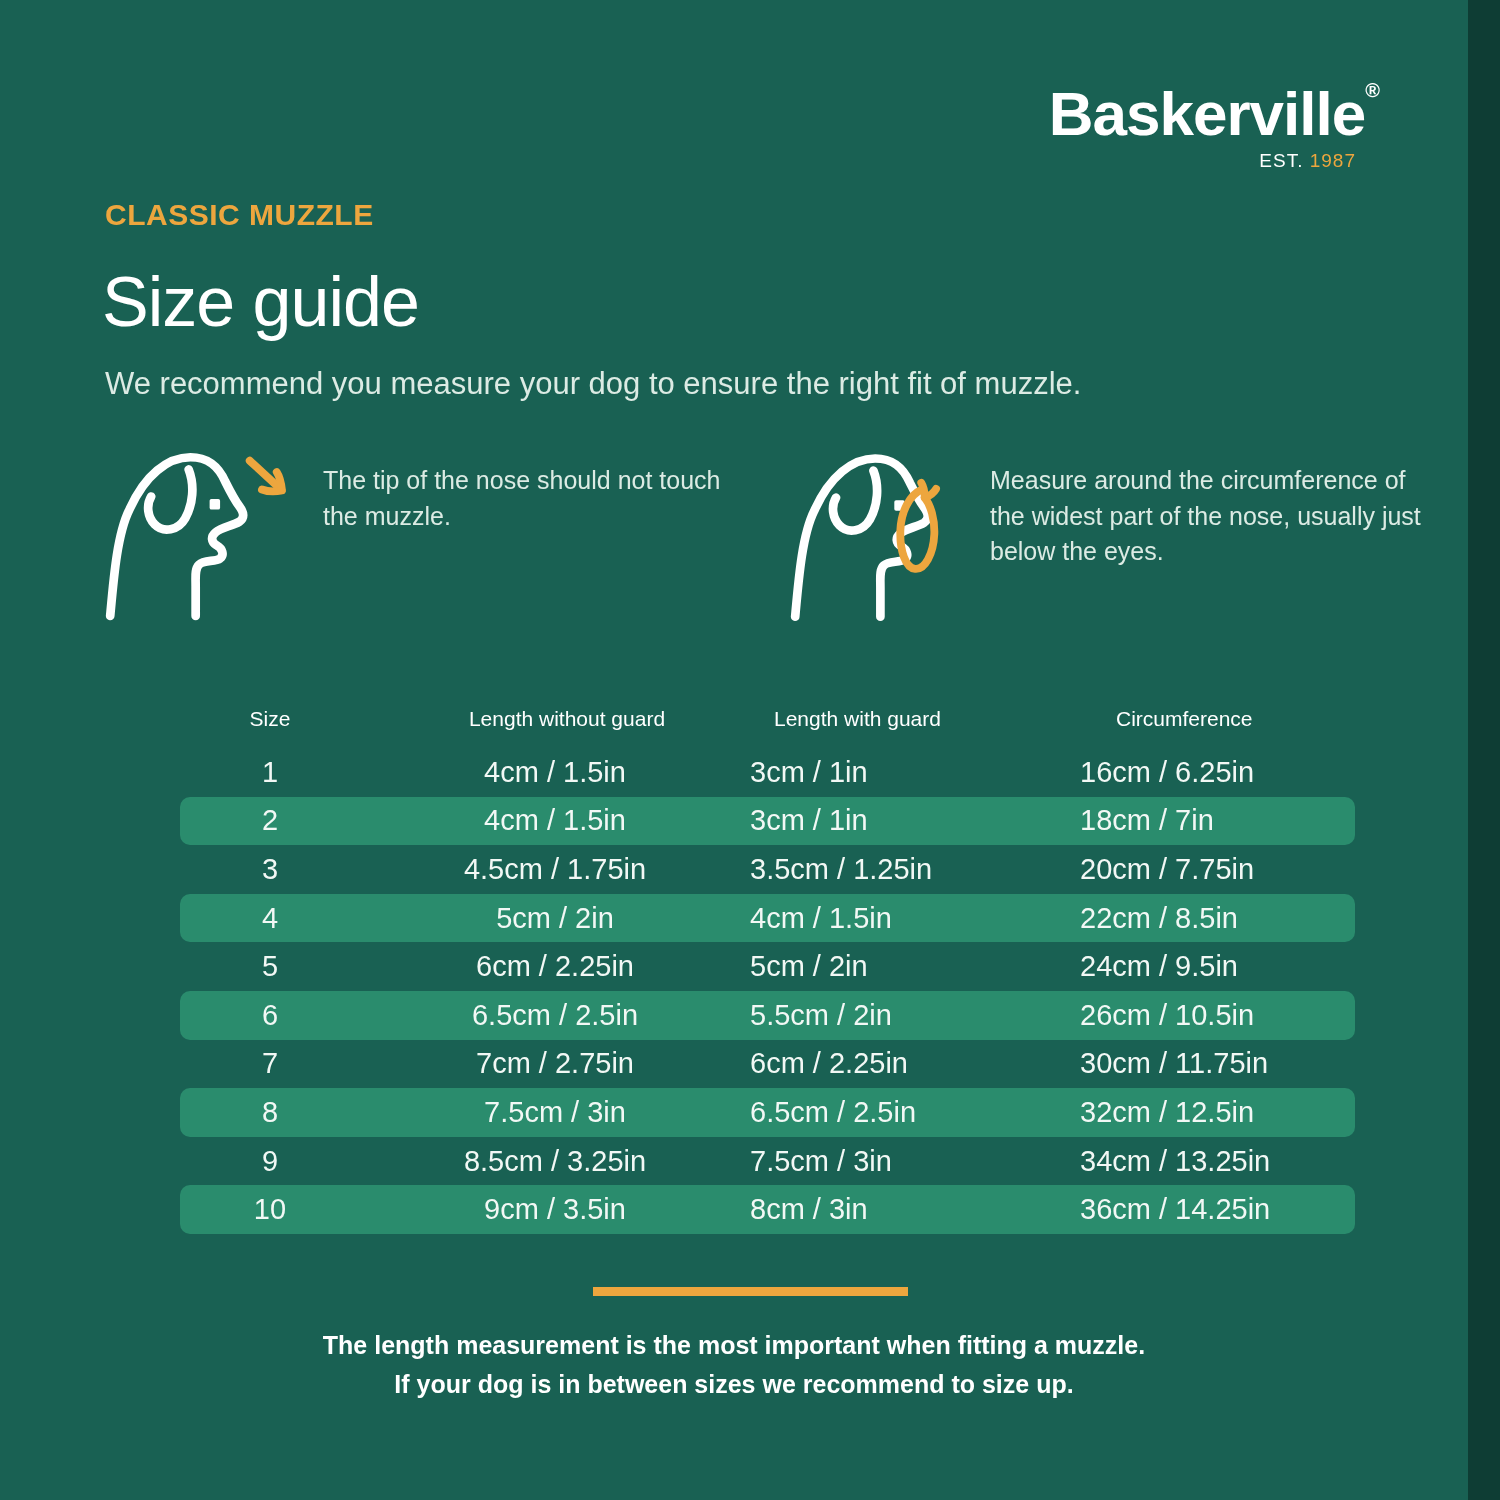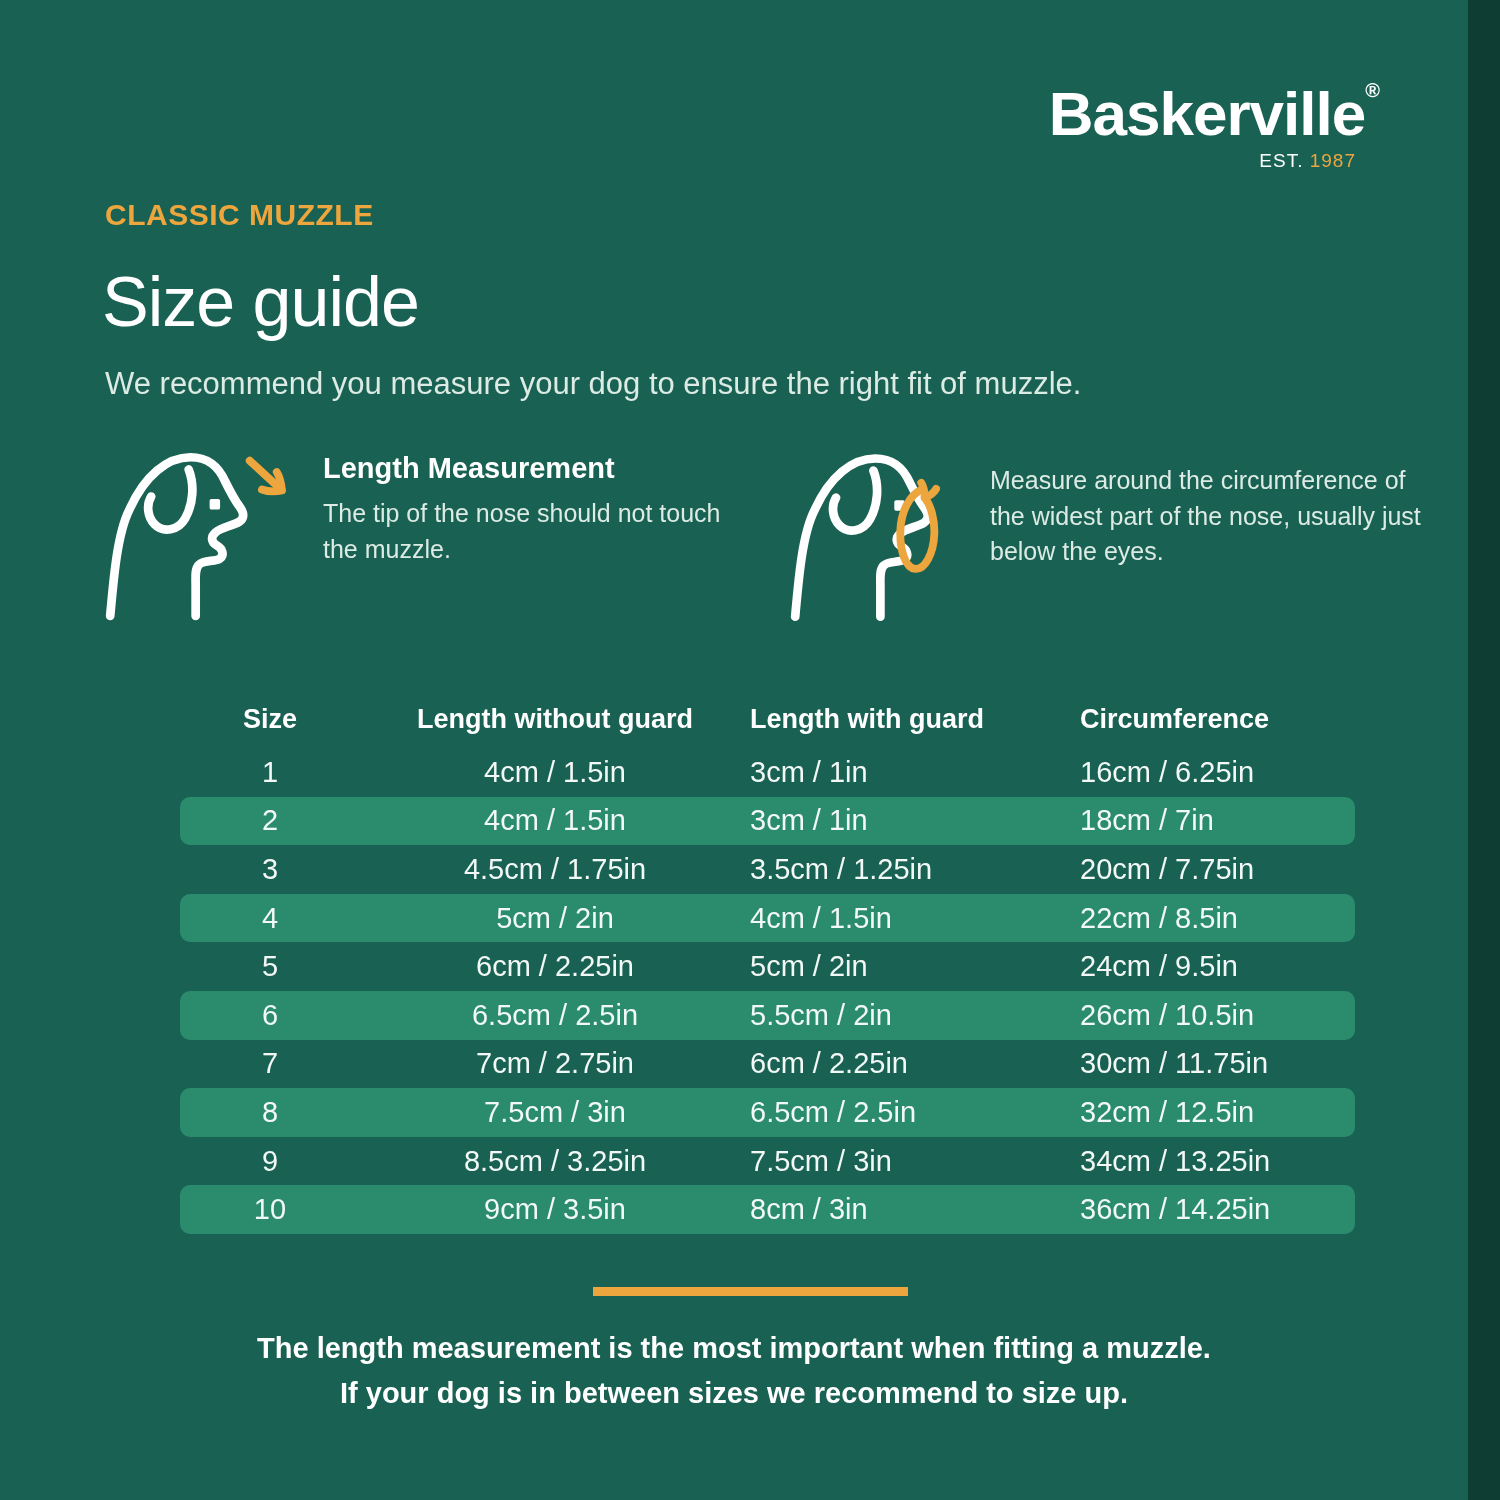--- a/index.html
+++ b/index.html
@@ -35,30 +35,30 @@
   .m-icon.right{left:783px;top:448px;}
   .m-text{position:absolute;top:452px;}
   .m-text.left{left:323px;width:430px;}
   .m-text.right{left:990px;width:450px;}
   .m-text h2{font-size:29px;font-weight:bold;color:var(--white);white-space:nowrap;}
   .m-text p{margin-top:11px;font-size:25px;line-height:1.42;color:var(--soft);}
   .m-text p + p{margin-top:12px;}
   
   .table{position:absolute;left:180px;top:690px;width:1175px;}
   .thead,.trow{display:flex;align-items:center;}
-  .thead{height:58px;font-size:27px;font-weight:bold;color:var(--white);}
+  .thead{height:58px;font-size:21px;font-weight:normal;color:var(--white);gap:12px;}
   .trow{height:48.6px;font-size:29px;color:#f2f8f5;}
   .trow.hl{background:var(--hl);border-radius:10px;}
   .c-size{width:180px;text-align:center;}
   .c-a{width:355px;padding-left:35px;text-align:center;}
   .c-b{width:330px;padding-left:35px;}
   .c-c{flex:1;padding-left:35px;}
   
   .footer-divider{position:absolute;left:593px;top:1287px;width:315px;height:9px;background:var(--accent);}
-  .footer{position:absolute;left:0;top:1326px;width:100%;text-align:center;font-size:29px;font-weight:bold;color:var(--white);line-height:1.55;}
+  .footer{position:absolute;left:0;top:1326px;width:100%;text-align:center;font-size:25px;font-weight:bold;color:var(--white);line-height:1.55;}
 </style>
 </head>
 <body>
 
 <div class="page">
 
   <header class="logo">
     <div class="logo-name"><span>Baskerville</span><span class="reg">®</span></div>
     <div class="logo-est"><span class="est">EST.</span> <span class="year">1987</span></div>
   </header>
@@ -68,21 +68,20 @@
   <p class="subtitle">We recommend you measure your dog to ensure the right fit of muzzle.</p>
 
   <svg class="m-icon left" width="218" height="176" viewBox="0 0 125 100" fill="none">
     <path d="M7 97 C9 75 11 50 18 36 C27 16 40 6 53 6 C63 6 69 11 73 20 C76 26 78 30 81 34 C84 38 84 41 81 43 C77 45.5 71 46 67.5 49 C64.5 51.5 64.8 54.5 68 56.5 C71.5 58.5 72.5 62 70 64 C67 66.2 61 64.5 58 67.5 C55.4 70 56 74 56 80 L56 97" stroke="#ffffff" stroke-width="5" stroke-linecap="round" stroke-linejoin="round"></path>
     <path d="M52 13 C55.5 22 54.5 33 50 41 C46 48 37.5 49.5 32.5 44.5 C28.5 40.5 27.5 33.5 30.5 28.5" stroke="#ffffff" stroke-width="5" stroke-linecap="round" stroke-linejoin="round"></path>
     <rect x="64" y="30" width="6" height="6" rx="1" fill="#ffffff"></rect>
     <path d="M87 8 L105 24.5" stroke="#eda63e" stroke-width="4.5" stroke-linecap="round"></path>
     <path d="M105.5 25 C101 26 97.5 25.8 94 24.5 M105.5 25 C105 20.5 104.5 17.5 102.5 14.5" stroke="#eda63e" stroke-width="4.5" stroke-linecap="round" stroke-linejoin="round"></path>
   </svg>
   <section class="m-text left">
-    <h2>Length Measurement</h2>
     <p>The tip of the nose should not touch the muzzle.</p>
   </section>
 
   <svg class="m-icon right" width="200" height="174" viewBox="0 0 115 100" fill="none">
     <path d="M7 97 C9 75 11 50 18 36 C27 16 40 6 53 6 C63 6 69 11 73 20 C76 26 78 30 81 34 C84 38 84 41 81 43 C77 45.5 71 46 67.5 49 C64.5 51.5 64.8 54.5 68 56.5 C71.5 58.5 72.5 62 70 64 C67 66.2 61 64.5 58 67.5 C55.4 70 56 74 56 80 L56 97" stroke="#ffffff" stroke-width="5" stroke-linecap="round" stroke-linejoin="round"></path>
     <path d="M52 13 C55.5 22 54.5 33 50 41 C46 48 37.5 49.5 32.5 44.5 C28.5 40.5 27.5 33.5 30.5 28.5" stroke="#ffffff" stroke-width="5" stroke-linecap="round" stroke-linejoin="round"></path>
     <rect x="64" y="30" width="6" height="6" rx="1" fill="#ffffff"></rect>
     <path d="M79.5 24 C73 27 68 36 67.5 47 C67 59 70.5 69 76 69.5 C81.5 70 86.5 61 87 49.5 C87.3 41 85 33 81.5 28.5" stroke="#eda63e" stroke-width="4.5" stroke-linecap="round"></path>
     <path d="M81.5 28.5 C84.5 27.5 86.5 26 88 23.5 M81.5 28.5 C81.5 25 81 22.5 79.5 20" stroke="#eda63e" stroke-width="4.5" stroke-linecap="round" stroke-linejoin="round"></path>
   </svg>

